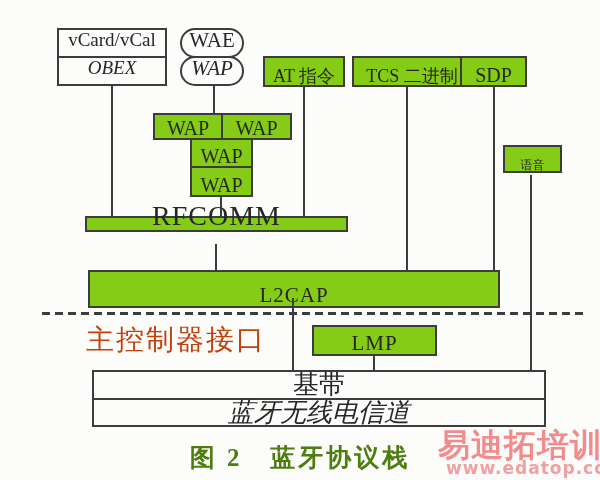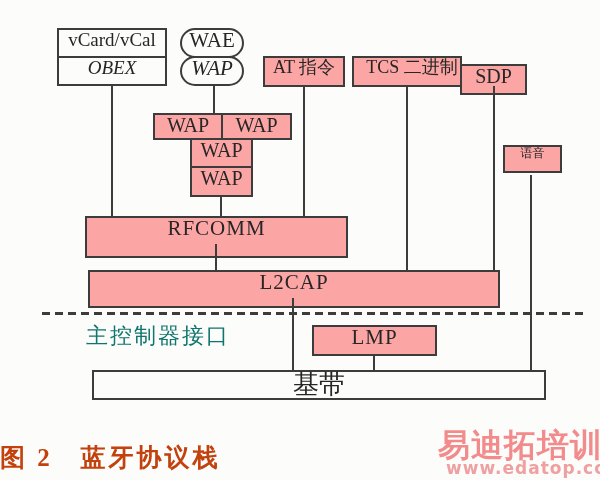--- a/index.html
+++ b/index.html
@@ -2,75 +2,75 @@
 <html><head>
 <meta charset="utf-8">
 <style>
   html,body{margin:0;padding:0;background:#ffffff;}
   #stage{
     position:relative;width:600px;height:480px;background:#fcfcfb;
     font-family:"Liberation Serif","DejaVu Serif",serif;color:#262626;overflow:hidden;
   }
   .box{
     position:absolute;box-sizing:border-box;border:2px solid #3c3c3c;
-    display:flex;align-items:flex-start;justify-content:center;
-    background:#fca5a5;line-height:1;
+    display:flex;align-items:flex-end;justify-content:center;
+    background:#84cc16;line-height:1;
   }
   .cellgroup{position:absolute;}
   .cell{
     box-sizing:border-box;border:2px solid #3c3c3c;display:flex;align-items:flex-start;justify-content:center;
     background:#fcfcfb;line-height:1;
   }
   .cell + .cell{margin-top:-2px;font-style:italic;}
   .vline{position:absolute;width:2px;background:#3c3c3c;}
   
   #g-vcard{left:57px;top:28px;width:110px;}
   #g-vcard .cell{height:30px;font-size:19px;}
   #g-wae{left:180px;top:28px;width:64px;}
   #g-wae .cell{height:30px;font-size:21px;border-radius:15px;}
   
   #b-at{left:263px;top:56px;width:82px;height:31px;font-size:18px;}
   #b-tcs{left:352px;top:56px;width:110px;height:31px;font-size:18px;padding-left:10px;}
-  #b-sdp{left:460px;top:56px;width:67px;height:31px;font-size:20px;margin-top:8px;}
+  #b-sdp{left:460px;top:56px;width:67px;height:31px;font-size:20px;}
   #b-voice{left:503px;top:145px;width:59px;height:28px;font-size:12px;}
   
   #b-wapl{left:153px;top:113px;width:70px;height:27px;font-size:20px;}
   #b-wapr{left:221px;top:113px;width:71px;height:27px;font-size:20px;}
   #b-wapm{left:190px;top:138px;width:63px;height:30px;font-size:20px;}
   #b-wapb{left:190px;top:166px;width:63px;height:31px;font-size:20px;}
   
-  #b-rfcomm{left:85px;top:216px;width:263px;height:42px;font-size:21px;letter-spacing:1px;}
+  #b-rfcomm{left:85px;top:216px;width:263px;height:16px;font-size:28px;letter-spacing:1px;}
   #b-l2cap{left:88px;top:270px;width:412px;height:38px;font-size:21px;letter-spacing:1px;}
   #b-lmp{left:312px;top:325px;width:125px;height:31px;font-size:21px;letter-spacing:1px;}
   #g-baseband{left:92px;top:370px;width:454px;}
   #g-baseband .cell{height:30px;font-size:26px;}
   #g-baseband .cell + .cell{height:29px;}
   
   #hci-line{
     position:absolute;left:42px;top:312px;width:546px;height:3px;
     background:repeating-linear-gradient(90deg,#3c3c3c 0 8px,transparent 8px 13px);
   }
   #hci-label{
-    position:absolute;left:86px;top:321px;font-size:22px;letter-spacing:2px;color:#0f766e;
+    position:absolute;left:86px;top:321px;font-size:28px;letter-spacing:2px;color:#c2410c;
   }
   
   #c-obex{left:111px;top:85px;height:131px;}
   #c-wae{left:213px;top:85px;height:30px;}
   #c-wapstack{left:220px;top:195px;height:23px;}
   #c-at{left:303px;top:86px;height:132px;}
   #c-rfcomm{left:215px;top:244px;height:28px;}
   #c-tcs{left:406px;top:86px;height:186px;}
   #c-sdp{left:493px;top:86px;height:186px;}
   #c-l2cap{left:292px;top:298px;height:74px;}
   #c-voice{left:530px;top:175px;height:197px;}
   #c-lmp{left:373px;top:354px;height:18px;}
   
   #caption{
-    position:absolute;left:0;top:441px;width:600px;
-    font-size:25px;font-weight:bold;color:#c2410c;letter-spacing:3px;
+    position:absolute;left:0;top:441px;width:600px;text-align:center;
+    font-size:25px;font-weight:bold;color:#4d7c0f;letter-spacing:3px;
     font-family:"Liberation Serif","DejaVu Serif",serif;white-space:pre;
   }
   
   #wm-title{
     position:absolute;left:438px;top:424px;font-size:32px;font-weight:bold;
     color:#f28b8b;font-family:"DejaVu Sans","Liberation Sans",sans-serif;
     letter-spacing:1px;white-space:nowrap;
   }
   #wm-url{
     position:absolute;left:446px;top:458px;font-size:17px;font-weight:bold;
@@ -138,20 +138,23 @@
   <div id="hci-label">主控制器接口</div>
 
   <div class="box" id="b-lmp">
     <span>LMP</span>
   </div>
 
   <div class="cellgroup" id="g-baseband">
     <div class="cell">
       <span>基带</span>
     </div>
+    <div class="cell">
+      <span>蓝牙无线电信道</span>
+    </div>
   </div>
 
   <div class="vline" id="c-obex"></div>
   <div class="vline" id="c-wae"></div>
   <div class="vline" id="c-wapstack"></div>
   <div class="vline" id="c-at"></div>
   <div class="vline" id="c-rfcomm"></div>
   <div class="vline" id="c-tcs"></div>
   <div class="vline" id="c-sdp"></div>
   <div class="vline" id="c-l2cap"></div>

